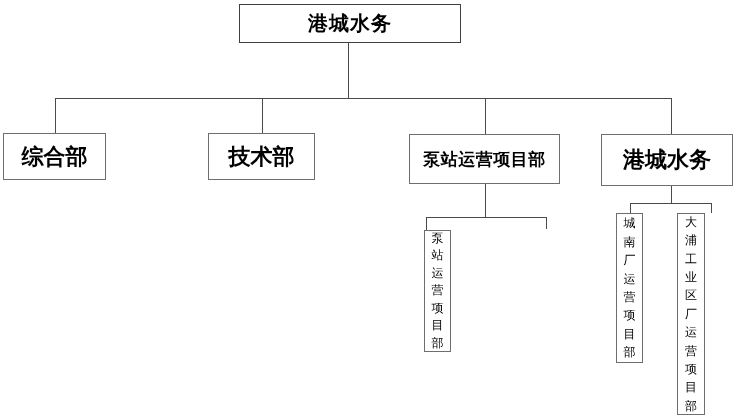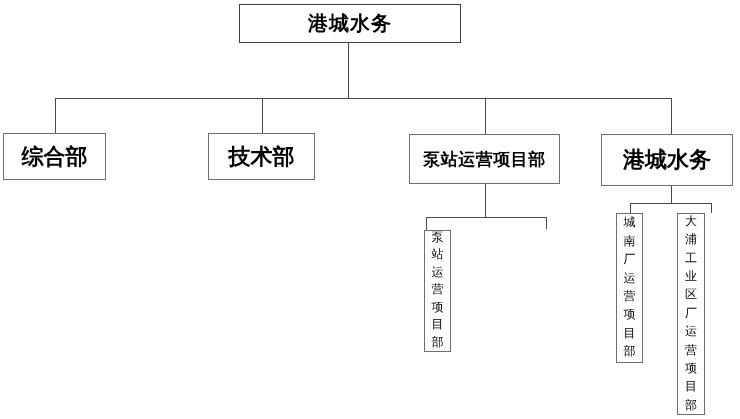--- a/index.html
+++ b/index.html
@@ -40,21 +40,21 @@
     font-weight: bold;
     letter-spacing: 1px;
   }
   .dept-box {
     font-size: 22px;
     font-weight: bold;
   }
   .dept-box.wide { font-size: 17px; letter-spacing: 0.5px; }
   
   .vbox {
-    font-family: Liberation Mono, monospace;
+    font-family: Liberation Serif, serif;
     font-weight: normal;
   }
   .vbox .vtext {
     display: inline-block;
     width: 13px;
     font-size: 12px;
     line-height: 17.4px;
     word-break: break-all;
     text-align: center;
   }

